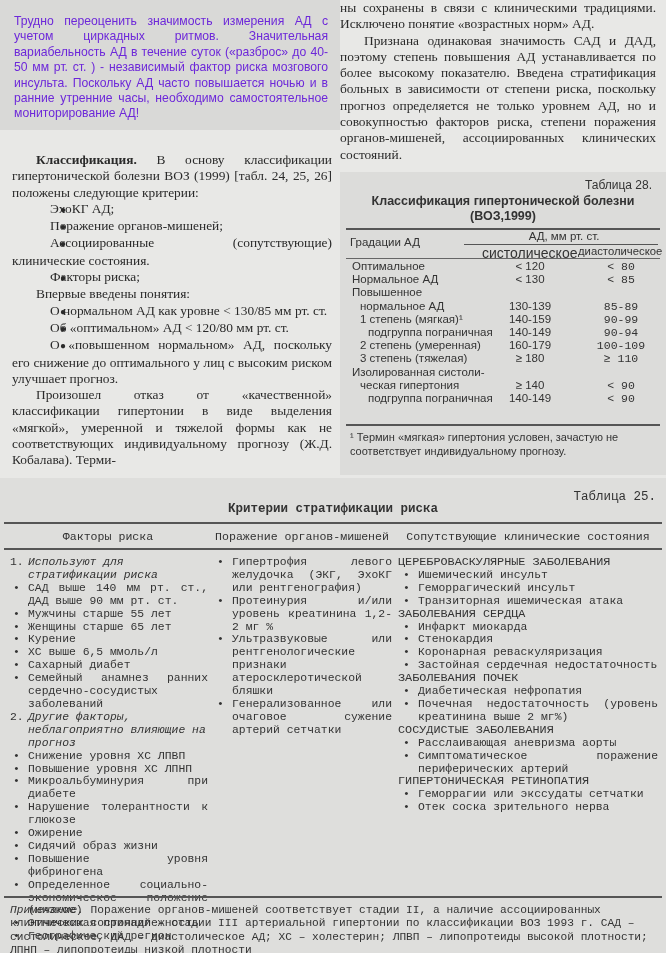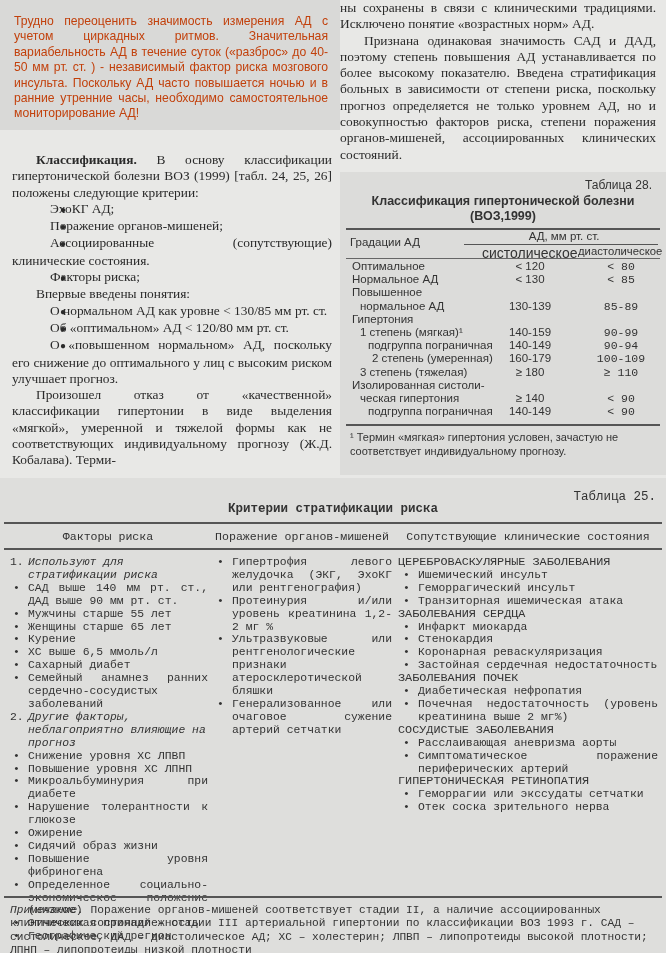--- a/index.html
+++ b/index.html
@@ -11,21 +11,21 @@
     position: relative;
   }
   .page { position: absolute; inset: 0; background: #e8e8e6; }
 
   
   .note-box {
     position: absolute; left: 0; top: 0; width: 340px; height: 130px;
     background: #d9d9d7;
     padding: 14px 12px 0 14px;
     font-family: "Liberation Sans", sans-serif;
-    font-size: 12.2px; line-height: 15.4px; color: #c2410c;
+    font-size: 12.2px; line-height: 15.4px; color: #6d28d9;
     text-align: justify;
   }
 
   
   .left-col {
     position: absolute; left: 12px; top: 152px; width: 320px;
     font-size: 13.4px; line-height: 16.3px; color: #2a2a2a;
     text-align: justify;
   }
   .left-col p { margin: 0; }
@@ -148,36 +148,31 @@
           <span class="c-label" style="left: 12px;">Повышенное</span>
           <span class="c-sys"></span>
           <span class="c-dia"></span>
         </div>
         <div class="row">
           <span class="c-label" style="left: 20px;">нормальное АД</span>
           <span class="c-sys">130-139</span>
           <span class="c-dia">85-89</span>
         </div>
         <div class="row">
-          <span class="c-label" style="left: 12px;">Гипертония</span>
-          <span class="c-sys"></span>
-          <span class="c-dia"></span>
-        </div>
-        <div class="row">
           <span class="c-label" style="left: 20px;">1 степень (мягкая)¹</span>
           <span class="c-sys">140-159</span>
           <span class="c-dia">90-99</span>
         </div>
         <div class="row">
           <span class="c-label" style="left: 28px;">подгруппа пограничная</span>
           <span class="c-sys">140-149</span>
           <span class="c-dia">90-94</span>
         </div>
         <div class="row">
-          <span class="c-label" style="left: 20px; margin-left: 12px;">2 степень (умеренная)</span>
+          <span class="c-label" style="left: 20px;">2 степень (умеренная)</span>
           <span class="c-sys">160-179</span>
           <span class="c-dia">100-109</span>
         </div>
         <div class="row">
           <span class="c-label" style="left: 20px;">3 степень (тяжелая)</span>
           <span class="c-sys">≥ 180</span>
           <span class="c-dia">≥ 110</span>
         </div>
         <div class="row">
           <span class="c-label" style="left: 12px;">Изолированная систоли-</span>

